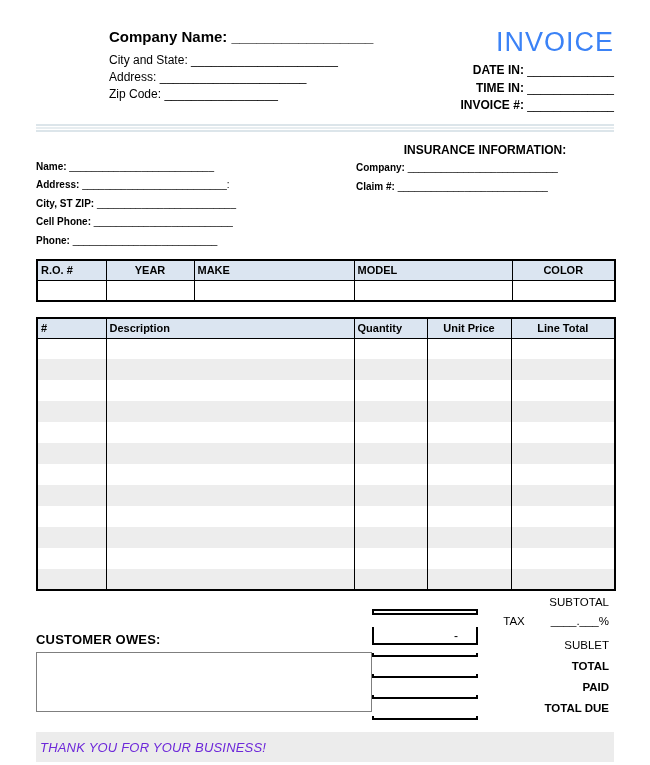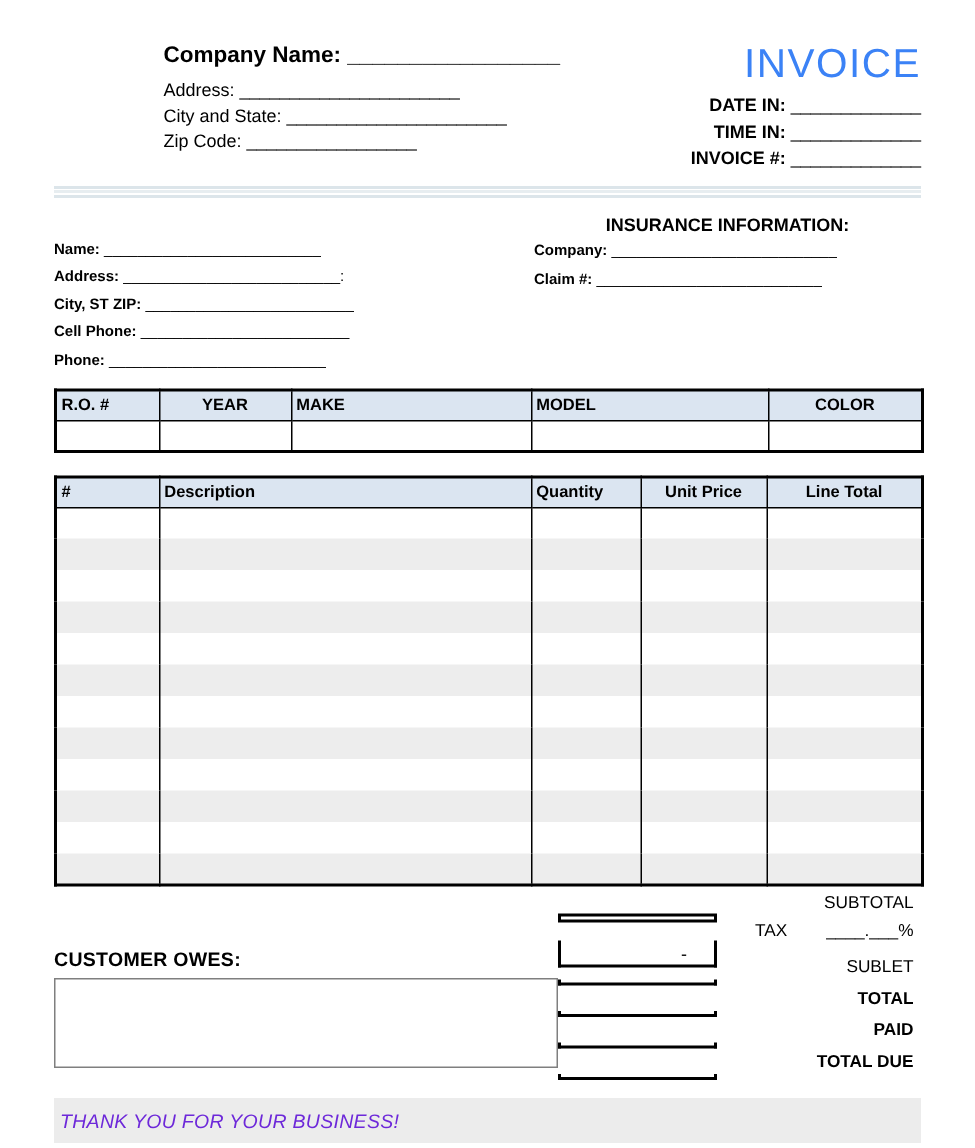--- a/index.html
+++ b/index.html
@@ -95,25 +95,25 @@
 
 <div class="page">
 
   <div class="header">
     <div class="header-left">
       <div class="company-line">
         <span>Company Name:</span>
         <span class="blank">_________________</span>
       </div>
       <div class="hfield">
+        <span>City and State:</span>
+        <span class="blank">______________________</span>
+      </div>
+      <div class="hfield">
         <span>Address:</span>
-        <span class="blank">______________________</span>
-      </div>
-      <div class="hfield">
-        <span>City and State:</span>
         <span class="blank">______________________</span>
       </div>
       <div class="hfield">
         <span>Zip Code:</span>
         <span class="blank">_________________</span>
       </div>
     </div>
     <div class="header-right">
       <div class="invoice-title">INVOICE</div>
       <div class="meta-line">

